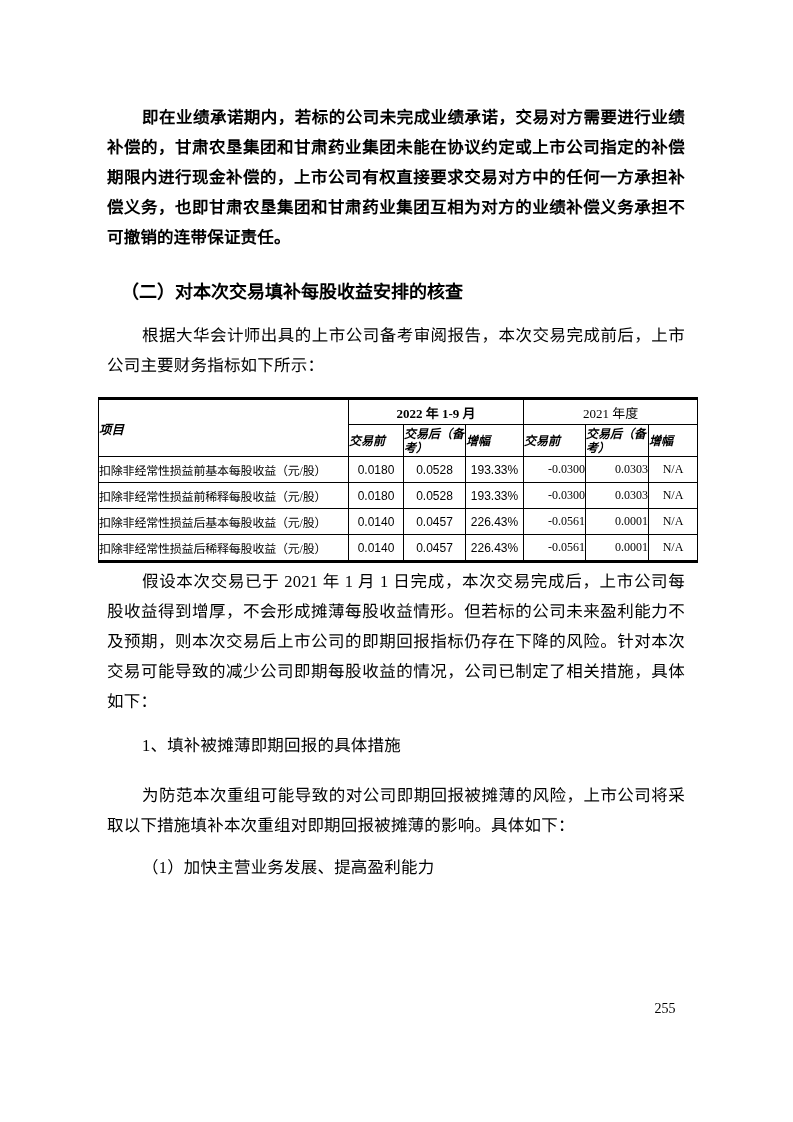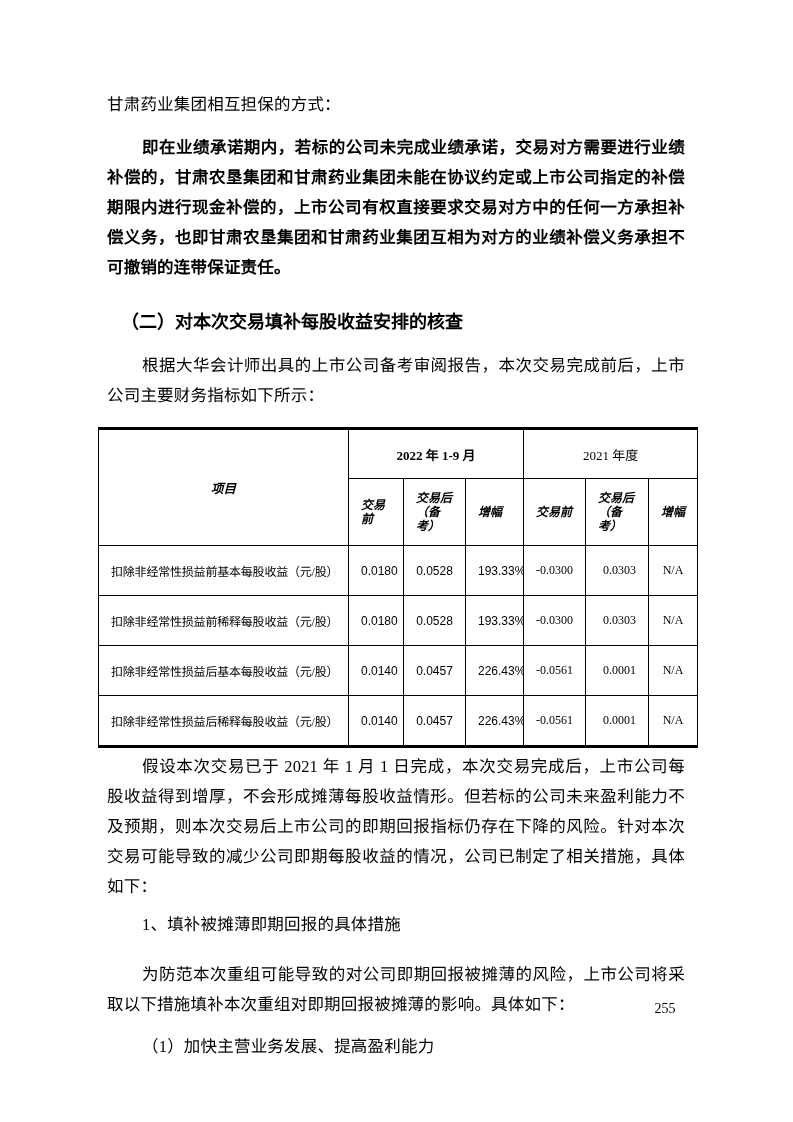--- a/index.html
+++ b/index.html
@@ -44,28 +44,28 @@
     margin-top: 16px;
     border-collapse: collapse;
     table-layout: fixed;
     width: 599px;
     border-top: 3px solid #000;
     border-bottom: 3px solid #000;
   }
   table.eps td {
     border: 1px solid #000;
     overflow: hidden;
-    padding: 12px;
+    padding: 0;
   }
   td.th-item {
     font-family: "Liberation Sans", "DejaVu Sans", sans-serif;
     font-style: italic;
     font-weight: bold;
     font-size: 12.5px;
-    text-align: center;
+    text-align: left;
     vertical-align: middle;
   }
   td.th-year {
     font-size: 13px;
     text-align: center;
     vertical-align: middle;
     height: 24px;
   }
   td.th-year.y2022 { font-weight: bold; }
   td.th-year.y2021 { font-weight: normal; }
@@ -89,32 +89,31 @@
   td.v21 { text-align: right; padding-right: 6px; }
   td.na  { text-align: center; }
   .pageno {
     position: absolute;
     left: 650px; top: 1001px;
     width: 30px;
     font-size: 14px;
     text-align: center;
   }
   .mt-p3 { margin-top: 4px; }
-  .mt-item1 { margin-top: 8px; }
+  .mt-item1 { margin-top: 14px; }
   .mt-p4 { margin-top: 20px; }
   .mt-item2 { margin-top: 12px; }
   .mt-p5 { margin-top: 13px; }
 </style>
 </head>
 <body>
 
 <div class="page">
   <div class="content">
 
-    <p class="para">甘肃药业集团相互担保的方式：</p>
 
     <p class="para indent mt-p1">即在业绩承诺期内，若标的公司未完成业绩承诺，交易对方需要进行业绩补偿的，甘肃农垦集团和甘肃药业集团未能在协议约定或上市公司指定的补偿期限内进行现金补偿的，上市公司有权直接要求交易对方中的任何一方承担补偿义务，也即甘肃农垦集团和甘肃药业集团互相为对方的业绩补偿义务承担不可撤销的连带保证责任。</p>
 
     <h2 class="heading">（二）对本次交易填补每股收益安排的核查</h2>
 
     <p class="para indent mt-p2">根据大华会计师出具的上市公司备考审阅报告，本次交易完成前后，上市公司主要财务指标如下所示：</p>
 
     <table class="eps">
       <colgroup>
         <col style="width:250px">

